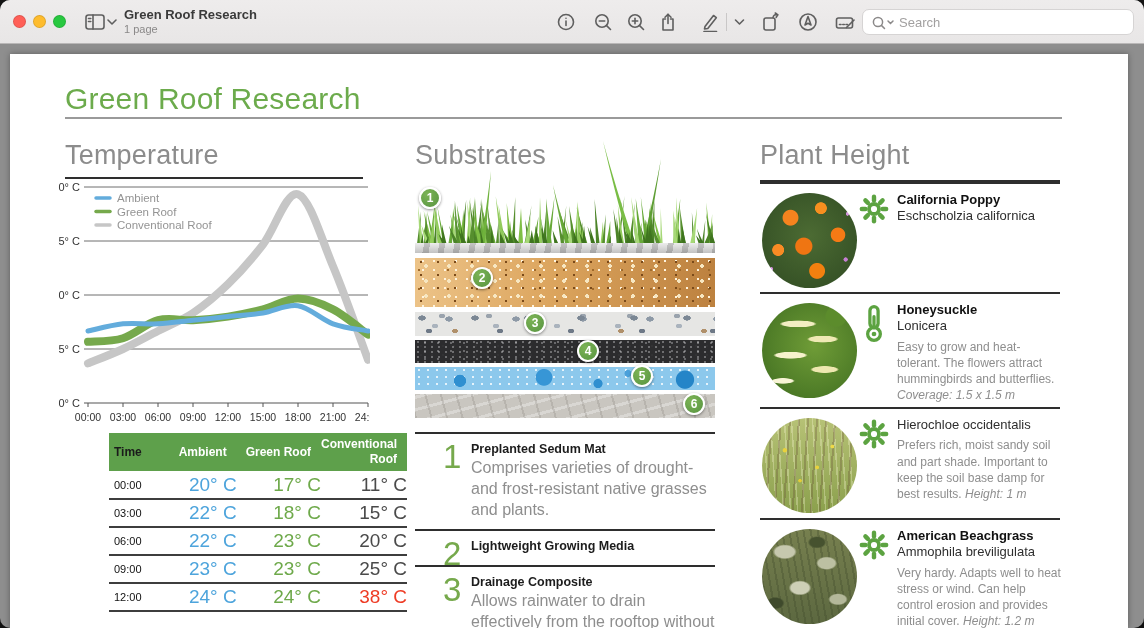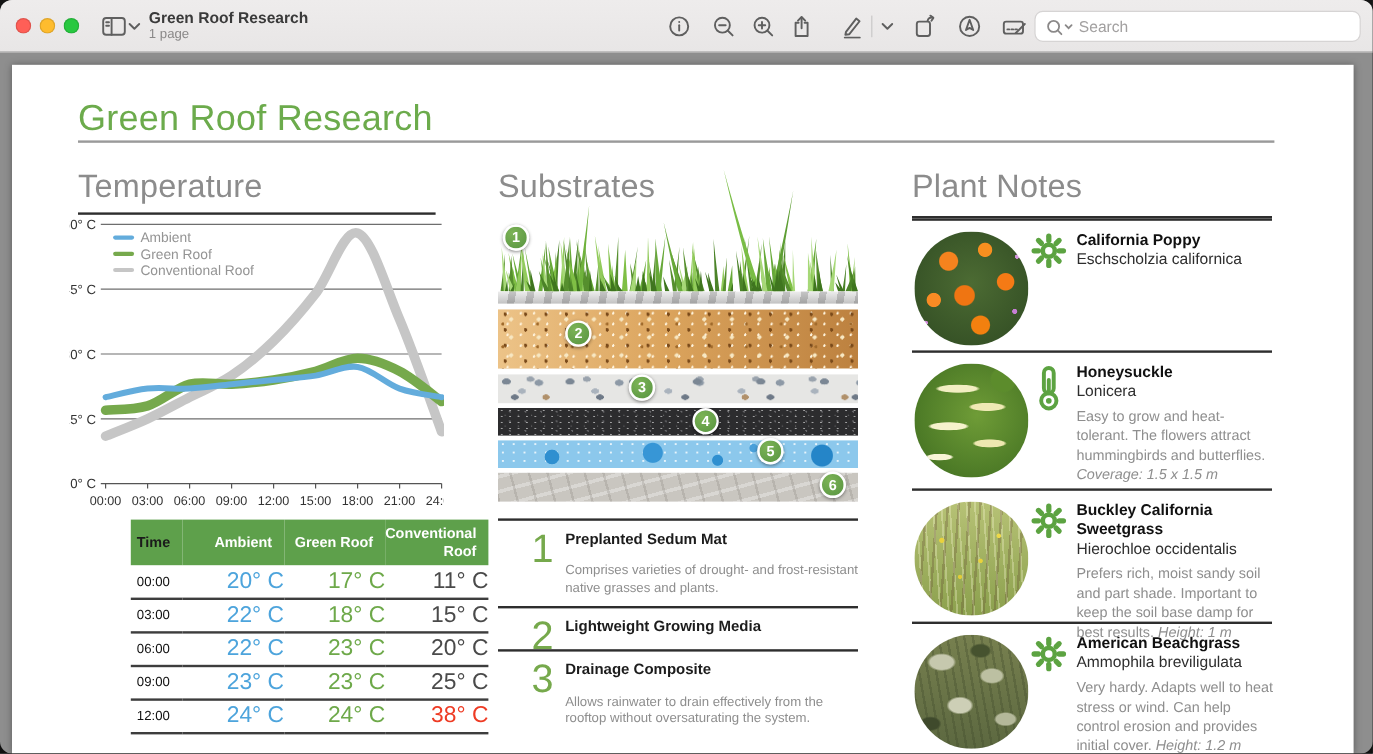--- a/index.html
+++ b/index.html
@@ -73,21 +73,21 @@
     background-size:100% 100%,100% 100%,100% 100%,100% 100%,100% 100%,9px 7px;}
   .layer-concrete{top:394px;height:24px;background-color:#c9c6c0;background-image:
     repeating-linear-gradient(75deg,rgba(120,115,108,.22) 0 2px,transparent 2px 15px),
     repeating-linear-gradient(-15deg,rgba(255,255,255,.3) 0 3px,transparent 3px 12px);}
   .badge{position:absolute;width:22px;height:22px;border-radius:50%;background:radial-gradient(circle at 35% 30%,#7cb356,#579440);border:2px solid #fff;box-shadow:0 1px 3px rgba(0,0,0,.45);color:#fff;font-size:12px;font-weight:bold;display:flex;align-items:center;justify-content:center;z-index:5;}
   
   .sub-list{position:absolute;left:415px;top:432px;width:300px;}
   .sub-item{border-top:2px solid #2e2e2e;position:relative;padding:7px 0 8px 56px;min-height:36px;}
   .sub-num{position:absolute;left:28px;top:6px;font-size:33px;font-weight:300;color:#76a94c;line-height:1;}
   .sub-title{font-size:12.5px;font-weight:bold;color:#1c1c1c;line-height:1.3;}
-  .sub-desc{font-size:11px;color:#8e8e8e;line-height:1.32;margin-top:11px;}
+  .sub-desc{font-size:16px;color:#8e8e8e;line-height:1.32;margin-top:0;}
   
   .plant-list{position:absolute;left:760px;top:182px;width:300px;}
   .plant{border-top:2px solid #2e2e2e;position:relative;}
   .p1{height:110px;} .p2{height:115px;} .p3{height:111px;} .p4{height:118px;}
   .photo{position:absolute;left:2px;top:9px;width:95px;height:95px;border-radius:50%;}
   .ph-poppy{background:
     radial-gradient(circle 12px at 30% 26%,#f5831e 62%,transparent 70%),
     radial-gradient(circle 9px at 62% 16%,#f78f1f 62%,transparent 70%),
     radial-gradient(circle 11px at 80% 44%,#f57a15 62%,transparent 70%),
     radial-gradient(circle 13px at 44% 56%,#ef7512 62%,transparent 70%),
@@ -522,21 +522,21 @@
         <div class="sub-title">Lightweight Growing Media</div>
       </div>
       <div class="sub-item">
         <div class="sub-num">3</div>
         <div class="sub-title">Drainage Composite</div>
         <div class="sub-desc">Allows rainwater to drain effectively from the rooftop without oversaturating the system.</div>
       </div>
 
     </div>
 
-    <div class="sec-h" style="left:760px;top:140px">Plant Notes</div>
+    <div class="sec-h" style="left:760px;top:140px">Plant Height</div>
     <div class="sec-rule" style="left:760px;top:180px;width:300px"></div>
 
     <div class="plant-list">
 
       <div class="plant p1">
         <div class="photo ph-poppy"></div>
         <svg class="p-icon" viewBox="0 0 32 40">
           <g stroke="#5ca341" stroke-width="4.4" stroke-linecap="round" fill="none">
             <circle cx="16" cy="15" r="5" stroke-width="3.8"></circle>
             <line x1="16" y1="2.8" x2="16" y2="6.4"></line>
@@ -581,21 +581,20 @@
               <line x1="16" y1="23.6" x2="16" y2="27.2"></line>
             <line x1="3.8" y1="15" x2="7.4" y2="15"></line>
               <line x1="24.6" y1="15" x2="28.2" y2="15"></line>
             <line x1="7.4" y1="6.4" x2="9.9" y2="8.9"></line>
               <line x1="22.1" y1="21.1" x2="24.6" y2="23.6"></line>
             <line x1="24.6" y1="6.4" x2="22.1" y2="8.9"></line>
               <line x1="9.9" y1="21.1" x2="7.4" y2="23.6"></line>
           </g>
         </svg>
         <div class="p-text">
-          <div class="p-name">Buckley California Sweetgrass</div>
           <div class="p-latin">Hierochloe occidentalis</div>
           <div class="p-body"><span>Prefers rich, moist sandy soil and part shade. Important to keep the soil base damp for best results.</span> <em>Height: 1 m</em></div>
         </div>
       </div>
 
       <div class="plant p4">
         <div class="photo ph-beachgrass"></div>
         <svg class="p-icon" viewBox="0 0 32 40">
           <g stroke="#5ca341" stroke-width="4.4" stroke-linecap="round" fill="none">
             <circle cx="16" cy="15" r="5" stroke-width="3.8"></circle>

